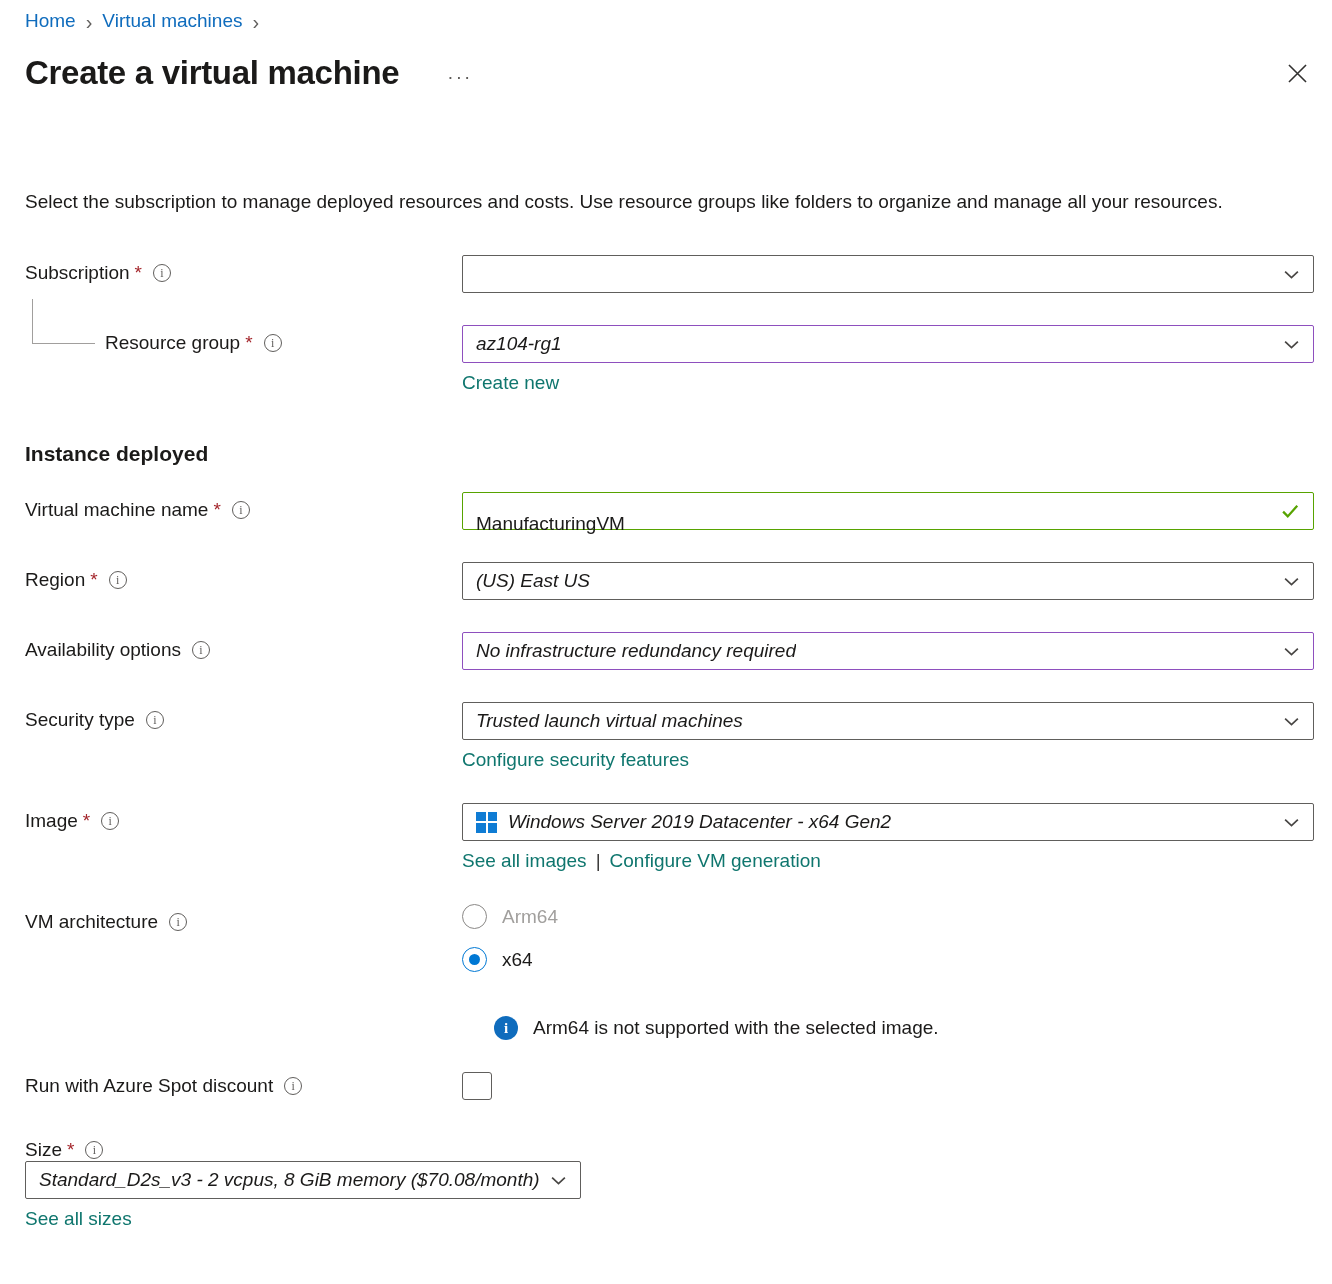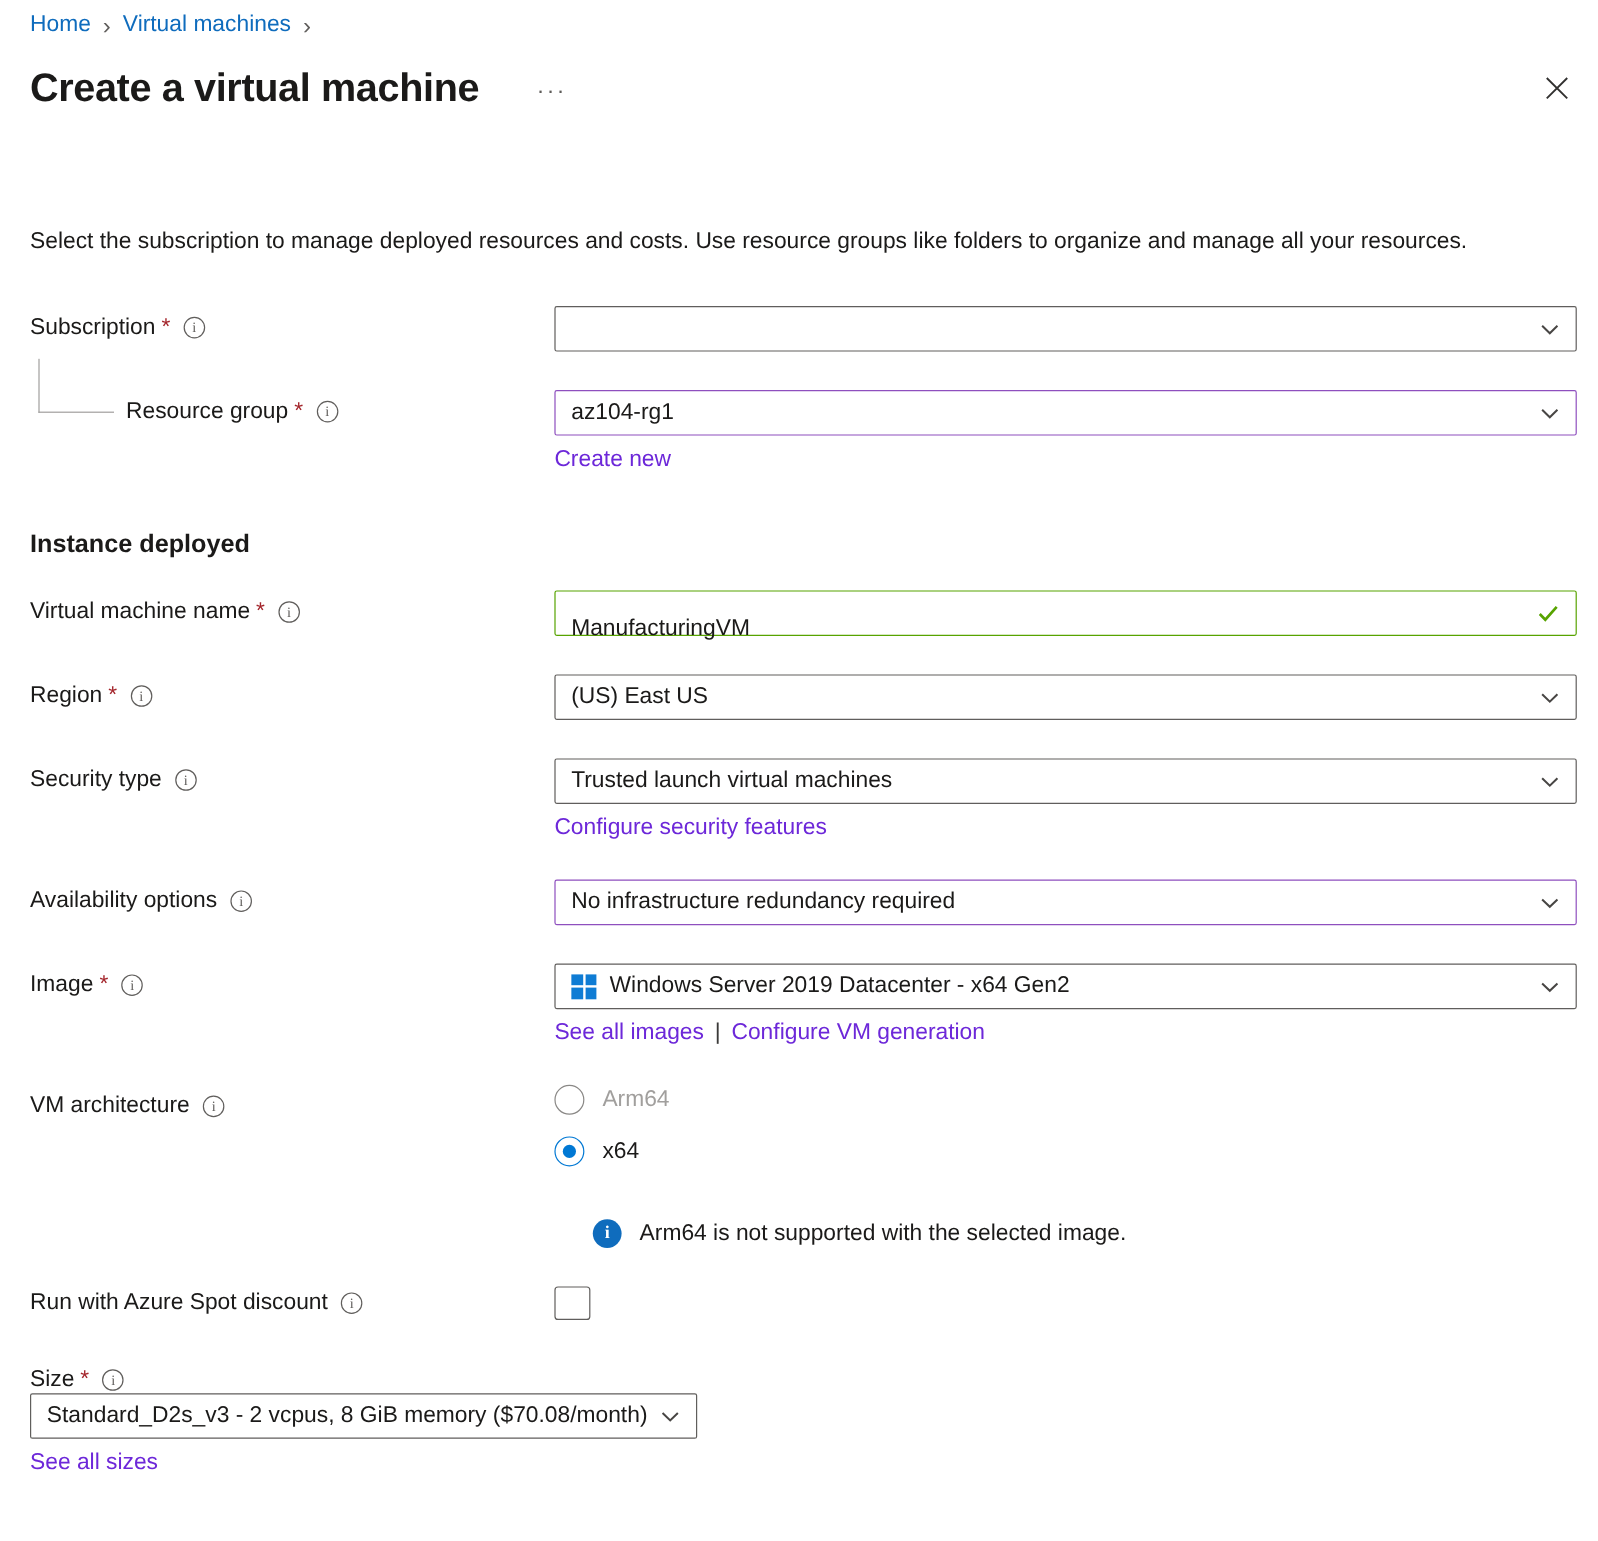--- a/index.html
+++ b/index.html
@@ -58,21 +58,21 @@
   .dropdown.purple { border-color: #8e4fbe; }
   .text-field.valid { border-color: #57a300; }
   .text-field input {
     border: none; outline: none; flex: 1; min-width: 0;
     font: inherit; color: #1b1a19; padding: 0; background: transparent; margin-top: 25px;
   }
   .dd-left { display: flex; align-items: center; gap: 11px; flex: 1; min-width: 0; white-space: nowrap; overflow: hidden; }
   .chevron, .check-svg, .close-svg { flex: none; display: block; }
 
   .sub-links { margin-top: 9px; font-size: 19px; display: flex; gap: 9px; align-items: center; }
-  a.link { color: #6d28d9; text-decoration: none; cursor: pointer; }
+  a.link { color: #0f766e; text-decoration: none; cursor: pointer; }
   .link-divider { color: #3b3a39; }
 
   h2.section-title { font-size: 21px; font-weight: 700; color: #1b1a19; margin: 48px 0 26px 0; }
 
   
   .group-rel { position: relative; }
   .tree-connector {
     position: absolute; left: 7px; top: 44px;
     width: 63px; height: 45px;
     border-left: 1px solid #a19f9d; border-bottom: 1px solid #a19f9d;
@@ -108,21 +108,21 @@
   }
   .row-center { align-items: center; }
   .row-center .label-col { padding-top: 0; }
 
   
   .win-logo { width: 21px; height: 21px; display: grid; grid-template-columns: 1fr 1fr; grid-template-rows: 1fr 1fr; gap: 2px; flex: none; }
   .win-logo span { background: #0f7cd4; }
 
   .row-spot { margin-top: 22px; }
   .row-size { margin-top: 12px; margin-bottom: 0; flex-direction: column; }
-  .value-text { white-space: nowrap; overflow: hidden; text-overflow: ellipsis; }
+  .value-text { white-space: nowrap; overflow: hidden; text-overflow: ellipsis; font-style: italic; }
 </style>
 </head>
 <body>
 
 <div class="page">
 
   <nav class="breadcrumb">
     <a>Home</a>
     <span class="sep">›</span>
     <a>Virtual machines</a>
@@ -211,47 +211,47 @@
           <span class="value-text">(US) East US</span>
           <svg class="chevron" width="17" height="17" viewBox="0 0 16 16">
               <path d="M2 5.2 L8 11 L14 5.2" fill="none" stroke="#484644" stroke-width="1.6"></path>
             </svg>
         </div>
       </div>
     </div>
 
     <div class="form-row">
       <div class="label-col">
+        <span>Availability options</span>
+        <span class="info-icon"></span>
+      </div>
+      <div class="control-col">
+        <div class="dropdown purple">
+          <span class="value-text">No infrastructure redundancy required</span>
+          <svg class="chevron" width="17" height="17" viewBox="0 0 16 16">
+              <path d="M2 5.2 L8 11 L14 5.2" fill="none" stroke="#484644" stroke-width="1.6"></path>
+            </svg>
+        </div>
+      </div>
+    </div>
+
+    <div class="form-row">
+      <div class="label-col">
         <span>Security type</span>
         <span class="info-icon"></span>
       </div>
       <div class="control-col">
         <div class="dropdown">
           <span class="value-text">Trusted launch virtual machines</span>
           <svg class="chevron" width="17" height="17" viewBox="0 0 16 16">
               <path d="M2 5.2 L8 11 L14 5.2" fill="none" stroke="#484644" stroke-width="1.6"></path>
             </svg>
         </div>
         <div class="sub-links">
           <a class="link">Configure security features</a>
-        </div>
-      </div>
-    </div>
-
-    <div class="form-row">
-      <div class="label-col">
-        <span>Availability options</span>
-        <span class="info-icon"></span>
-      </div>
-      <div class="control-col">
-        <div class="dropdown purple">
-          <span class="value-text">No infrastructure redundancy required</span>
-          <svg class="chevron" width="17" height="17" viewBox="0 0 16 16">
-              <path d="M2 5.2 L8 11 L14 5.2" fill="none" stroke="#484644" stroke-width="1.6"></path>
-            </svg>
         </div>
       </div>
     </div>
 
     <div class="form-row">
       <div class="label-col">
         <span>Image</span>
         <span class="req">*</span>
         <span class="info-icon"></span>
       </div>

